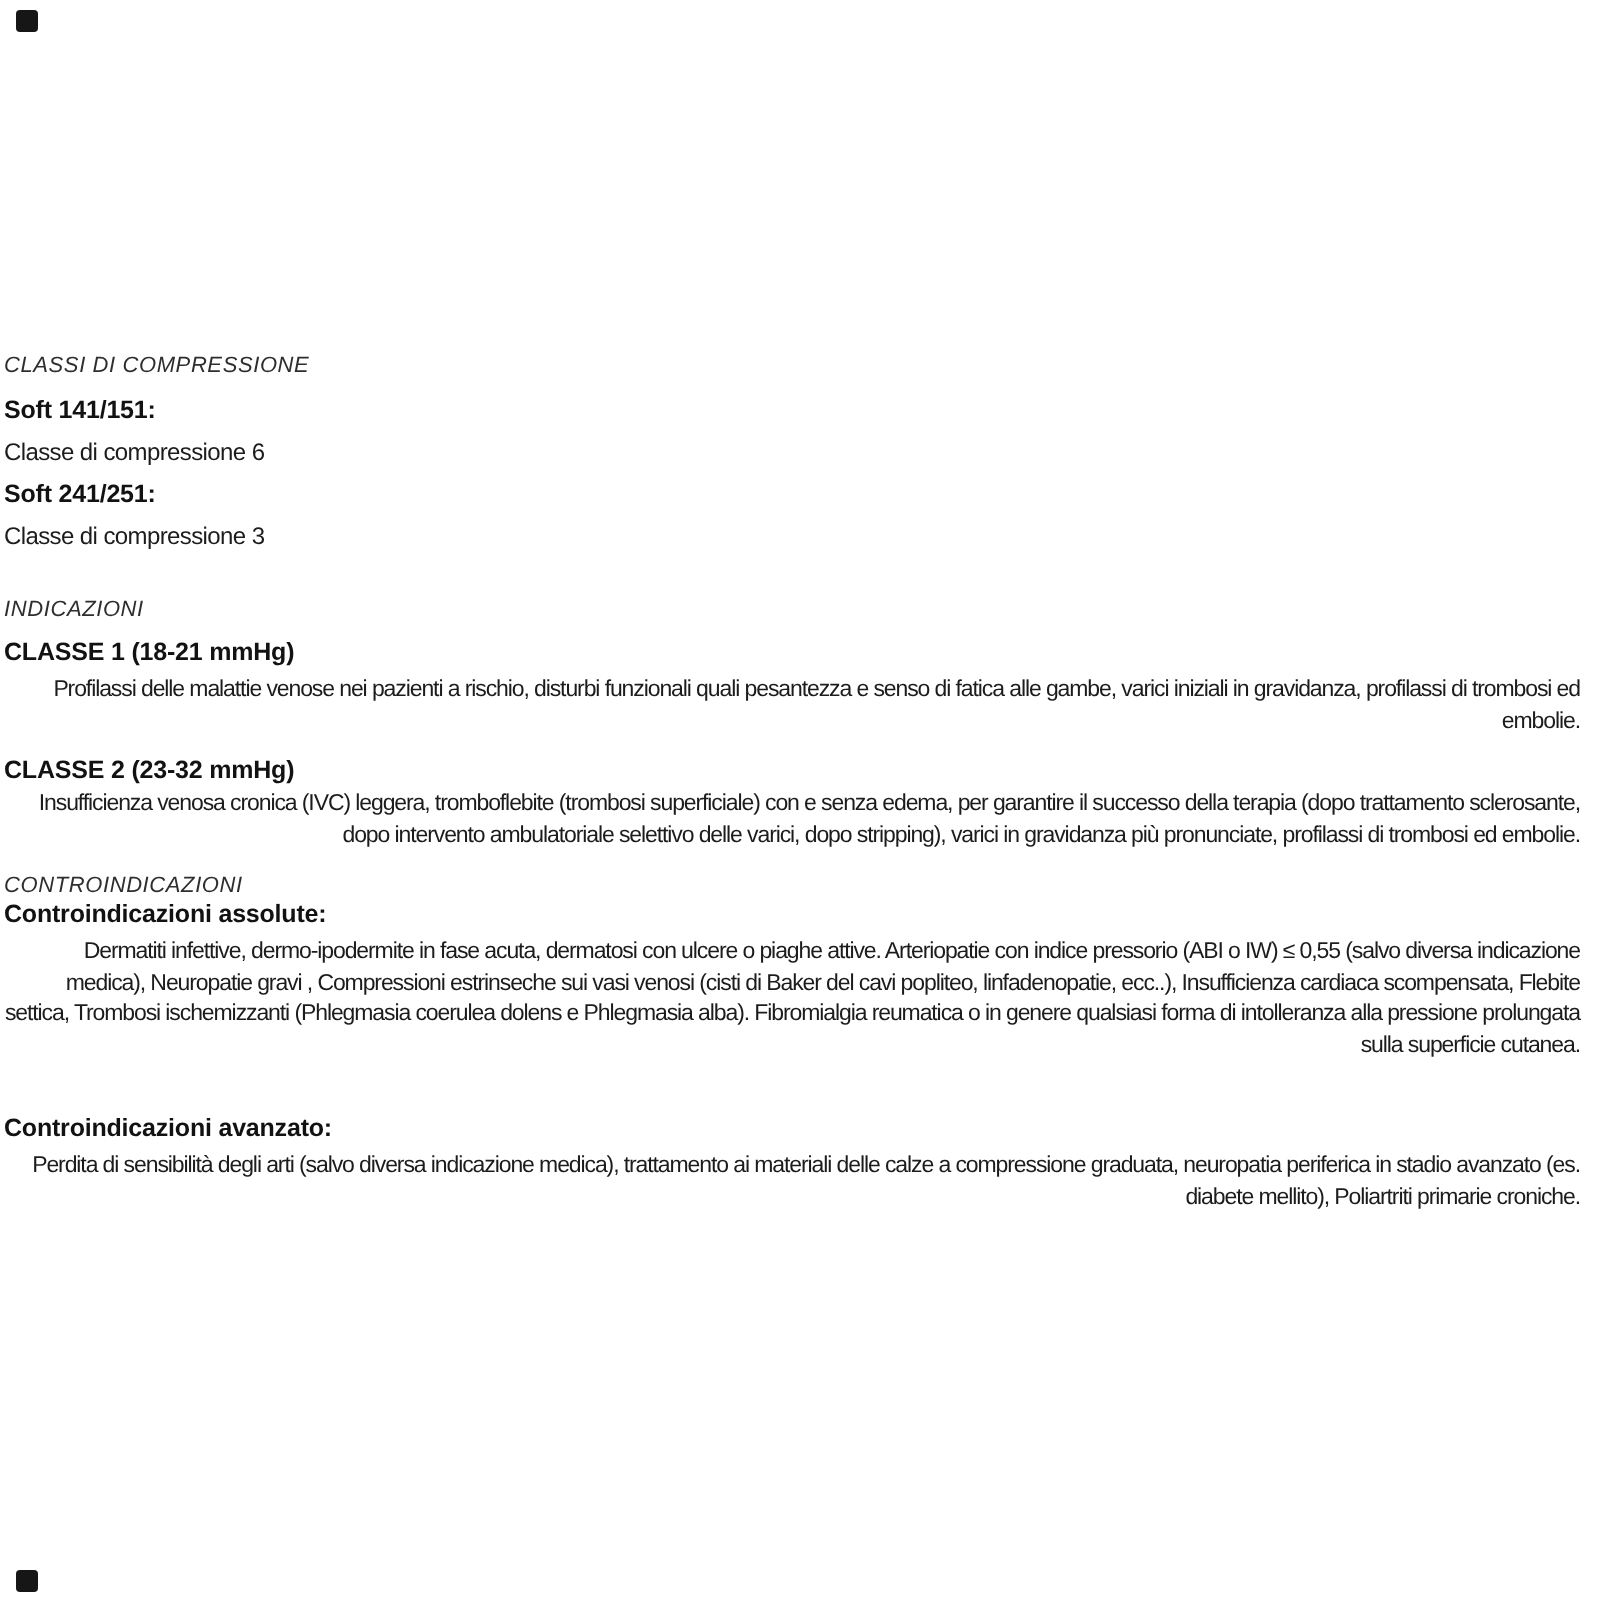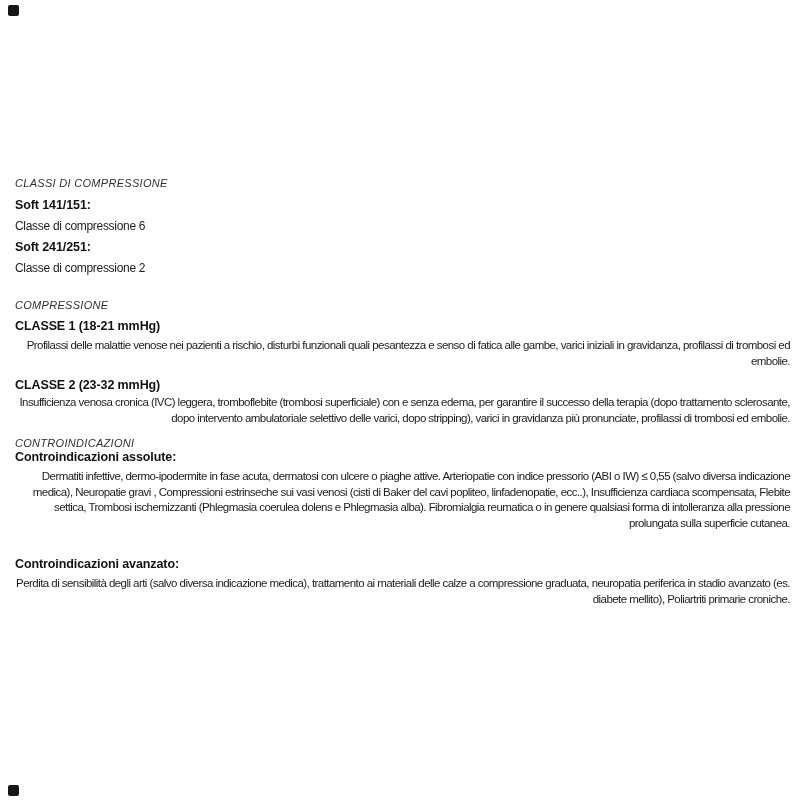--- a/index.html
+++ b/index.html
@@ -15,21 +15,21 @@
     position: absolute;
     width: 11px;
     height: 11px;
     border-radius: 2px;
     background: #161616;
   }
   .square-marker.top { left: 8px; top: 5px; }
   .square-marker.bottom { left: 8px; top: 785px; }
 
   .content {
-    padding: 177px 10px 0 15px;
+    padding: 177px 10px 0 2px;
   }
   .doc-title {
     font-style: italic;
     font-size: 11px;
     line-height: 13px;
     letter-spacing: 0.3px;
     color: #2e2e2e;
     font-weight: 400;
   }
   .doc-label {
@@ -68,25 +68,25 @@
 
 <div class="square-marker top" style="background: rgb(22, 22, 22);"></div>
 
 <div class="content">
 
   <div>
     <div class="doc-title mb8">CLASSI DI COMPRESSIONE</div>
     <div class="doc-label mb7">Soft 141/151:</div>
     <div class="doc-value mb7">Classe di compressione 6</div>
     <div class="doc-label mb7">Soft 241/251:</div>
-    <div class="doc-value mb24">Classe di compressione 2</div>
+    <div class="doc-value mb24">Classe di compressione 3</div>
   </div>
 
   <div>
-    <div class="doc-title mb7">COMPRESSIONE</div>
+    <div class="doc-title mb7">INDICAZIONI</div>
     <div class="doc-label mb5">CLASSE 1 (18-21 mmHg)</div>
     <div class="doc-body mb9">Profilassi delle malattie venose nei pazienti a rischio, disturbi funzionali quali pesantezza e senso di fatica alle gambe, varici iniziali in gravidanza, profilassi di trombosi ed embolie.</div>
     <div class="doc-label mb3">CLASSE 2 (23-32 mmHg)</div>
     <div class="doc-body mb21">Insufficienza venosa cronica (IVC) leggera, tromboflebite (trombosi superficiale) con e senza edema, per garantire il successo della terapia (dopo trattamento sclerosante, dopo intervento ambulatoriale selettivo delle varici, dopo stripping), varici in gravidanza più pronunciate, profilassi di trombosi ed embolie.</div>
   </div>
 
   <div>
     <div class="doc-title mb10">CONTROINDICAZIONI</div>
     <div class="doc-label mb6">Controindicazioni assolute:</div>
     <div class="doc-body mb26">Dermatiti infettive, dermo-ipodermite in fase acuta, dermatosi con ulcere o piaghe attive. Arteriopatie con indice pressorio (ABI o IW) ≤ 0,55 (salvo diversa indicazione medica), Neuropatie gravi , Compressioni estrinseche sui vasi venosi (cisti di Baker del cavi popliteo, linfadenopatie, ecc..), Insufficienza cardiaca scompensata, Flebite settica, Trombosi ischemizzanti (Phlegmasia coerulea dolens e Phlegmasia alba). Fibromialgia reumatica o in genere qualsiasi forma di intolleranza alla pressione prolungata sulla superficie cutanea.</div>

